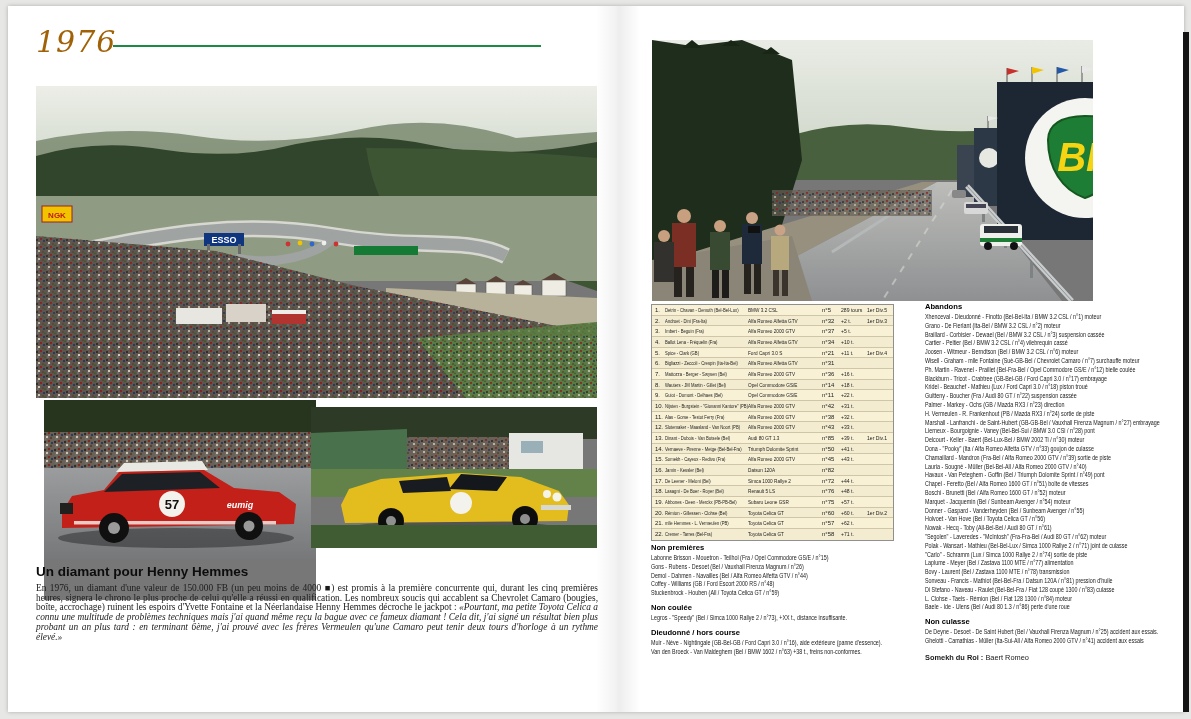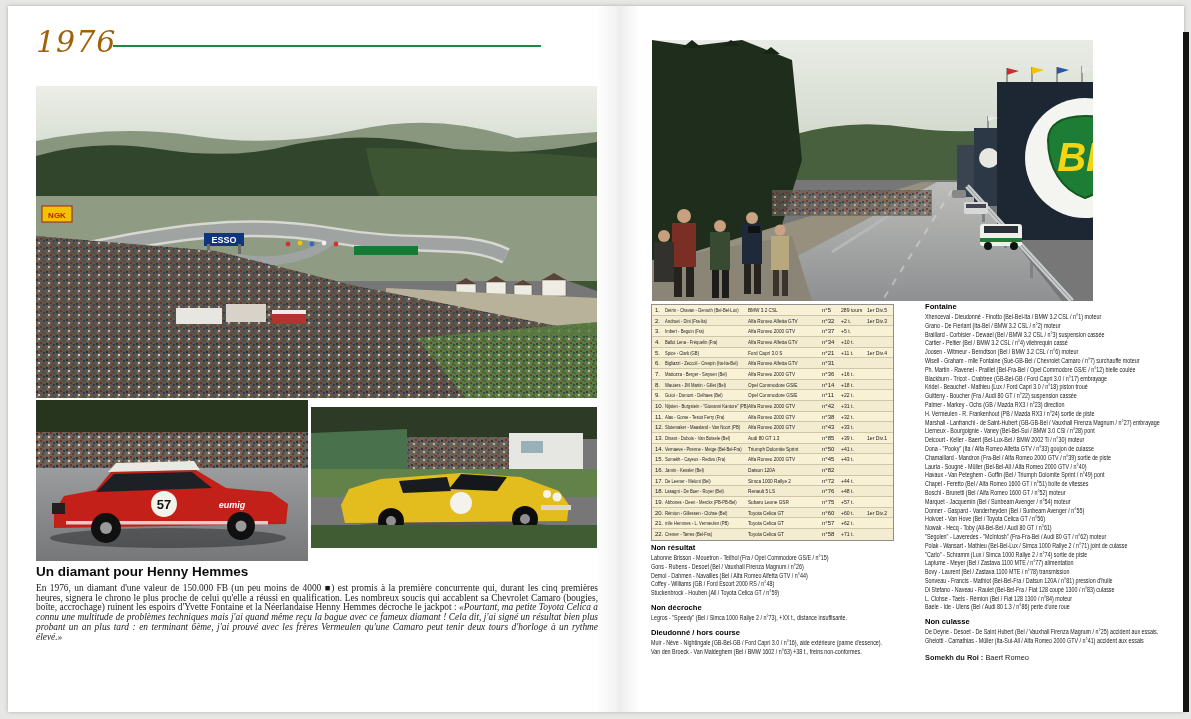--- a/index.html
+++ b/index.html
@@ -5,21 +5,21 @@
   *{box-sizing:border-box;margin:0;padding:0}
   html,body{width:1191px;height:719px;overflow:hidden}
   body{position:relative;background:#e7e7e6;font-family:"Liberation Sans",sans-serif}
   .spread{position:absolute;left:8px;top:6px;width:1176px;height:706px;background:#fff;box-shadow:0 0 4px rgba(0,0,0,.25)}
   .gutter{position:absolute;left:596px;top:6px;width:44px;height:706px;background:linear-gradient(90deg,rgba(0,0,0,0),rgba(0,0,0,.05) 45%,rgba(0,0,0,.07) 52%,rgba(0,0,0,0));pointer-events:none}
   .page-edge{position:absolute;left:1183px;top:32px;width:6px;height:680px;background:#141414}
   .year-title{position:absolute;left:36px;top:24px;font-family:"DejaVu Serif",serif;font-style:italic;font-size:30px;color:#a16207;letter-spacing:1px}
   .title-rule{position:absolute;left:113px;top:45px;width:428px;height:2px;background:#1b8a42}
   .photo{position:absolute;overflow:hidden;background:#777}
   #photo-panorama{left:36px;top:86px;width:561px;height:312px}
-  #photo-camaro{left:36px;top:400px;width:272px;height:161px}
+  #photo-camaro{left:44px;top:400px;width:272px;height:200px}
   #photo-celica{left:311px;top:407px;width:286px;height:141px}
   #photo-bp{left:652px;top:40px;width:441px;height:261px}
   .art-h{position:absolute;left:36px;top:564px;font-weight:bold;font-size:13.5px;color:#0c0c0c}
   .art-b{position:absolute;left:36px;top:584px;width:562px;font-family:"Liberation Serif",serif;font-size:9.4px;line-height:9.7px;text-align:justify;color:#1b1b1b}
   .art-b .quote{font-style:italic}
   
   .rtable{position:absolute;left:651px;top:304px;width:243px;background:#f8f1d6;border:1px solid #8f8f8f}
   .rrow{display:flex;align-items:center;height:10.68px;border-bottom:1px solid #cfc6a8;font-size:6px;color:#1c1c1c}
   .rrow:nth-child(even){background:#f3ecd0}
   .rrow:last-child{border-bottom:none}
@@ -488,44 +488,44 @@
       <span class="c-pos">22.</span>
       <span class="c-crew"><span class="sq">Cremer - Tarres (Bel-Fra)</span></span>
       <span class="c-car"><span class="sq2">Toyota Celica GT</span></span>
       <span class="c-num">n°58</span>
       <span class="c-gap"><span class="sq3">+71 t.</span></span>
       <span class="c-div"><span class="sq3"></span></span>
     </div>
   </div>
 
 <div class="tsec" id="sec-left">
-  <h4>Non résultat</h4>
+  <h4>Non premières</h4>
   <div>
 
   <div class="tline">Labonne Brisson - Mouetron - Teilhol (Fra / Opel Commodore GS/E / n°15)</div>
       <div class="tline">Gons - Rubens - Desoet (Bel / Vauxhall Firenza Magnum / n°26)</div>
       <div class="tline">Demol - Dahmen - Navailles (Bel / Alfa Romeo Alfetta GTV / n°44)</div>
       <div class="tline">Coffey - Williams (GB / Ford Escort 2000 RS / n°48)</div>
       <div class="tline">Stuckenbrock - Houben (All / Toyota Celica GT / n°59)</div>
     </div>
-  <h4>Non décroche</h4>
+  <h4>Non coulée</h4>
   <div>
 
   <div class="tline">Legros - "Speedy" (Bel / Simca 1000 Rallye 2 / n°73), +XX t., distance insuffisante.</div>
     </div>
   <h4>Dieudonné / hors course</h4>
   <div>
 
   <div class="tline">Muir - Nève - Nightingale (GB-Bel-GB / Ford Capri 3.0 / n°16), aide extérieure (panne d'essence).</div>
       <div class="tline">Van den Broeck - Van Maldeghem (Bel / BMW 1602 / n°63) +38 t., freins non-conformes.</div>
     </div>
 </div>
 
 <div class="tsec" id="sec-abandons">
-  <h4>Fontaine</h4>
+  <h4>Abandons</h4>
   <div>
 
   <div class="tline">Xhenceval - Dieudonné - Finotto (Bel-Bel-Ita / BMW 3.2 CSL / n°1) moteur</div>
       <div class="tline">Grano - De Fierlant (Ita-Bel / BMW 3.2 CSL / n°2) moteur</div>
       <div class="tline">Braillard - Corbisier - Dewael (Bel / BMW 3.2 CSL / n°3) suspension cassée</div>
       <div class="tline">Cartier - Peltier (Bel / BMW 3.2 CSL / n°4) vilebrequin cassé</div>
       <div class="tline">Joosen - Witmeur - Berndtson (Bel / BMW 3.2 CSL / n°6) moteur</div>
       <div class="tline">Wisell - Graham - mlle Fontaine (Suè-GB-Bel / Chevrolet Camaro / n°7) surchauffe moteur</div>
       <div class="tline">Ph. Martin - Ravenel - Praillet (Bel-Fra-Bel / Opel Commodore GS/E / n°12) bielle coulée</div>
       <div class="tline">Blackburn - Tricot - Crabtree (GB-Bel-GB / Ford Capri 3.0 / n°17) embrayage</div>

